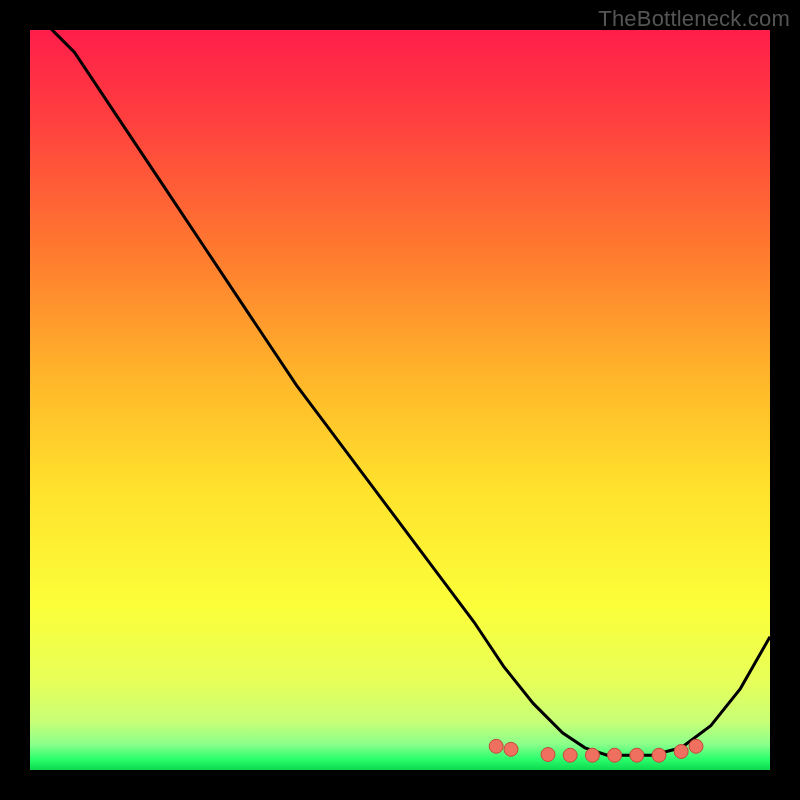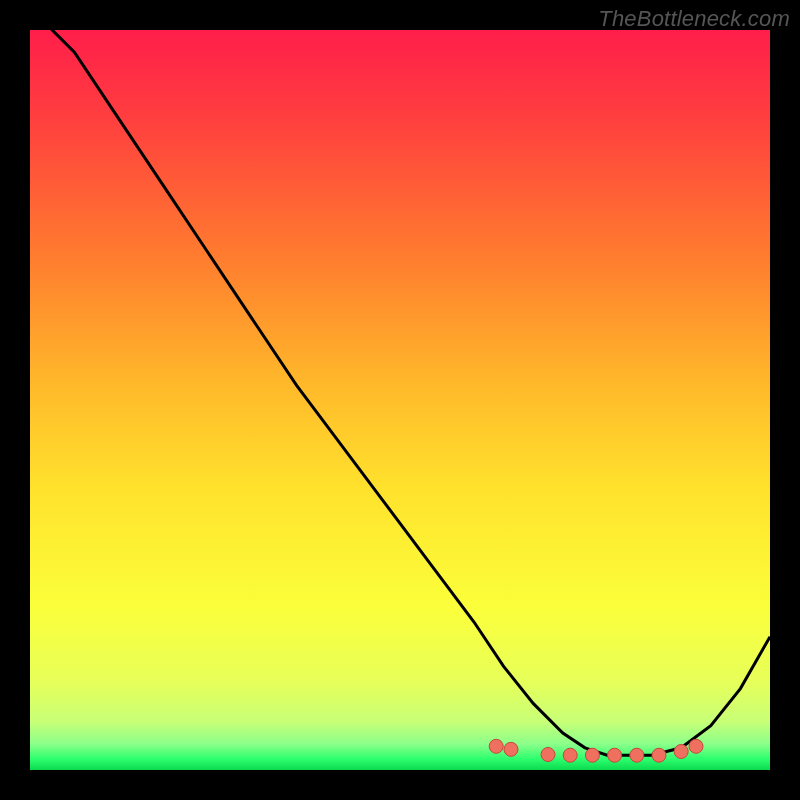--- a/index.html
+++ b/index.html
@@ -27,21 +27,20 @@
     height: 740px;
   }
   .watermark {
     position: absolute;
     top: 6px;
     right: 10px;
     color: #555;
     font-size: 22px;
     font-weight: 500;
     letter-spacing: 0.2px;
-    font-style: italic;
   }
   svg { display: block; }
 </style>
 </head>
 <body>
 
 <div class="watermark">TheBottleneck.com</div>
 
 <div class="frame">
   <svg class="plot" viewBox="0 0 740 740" preserveAspectRatio="none">

